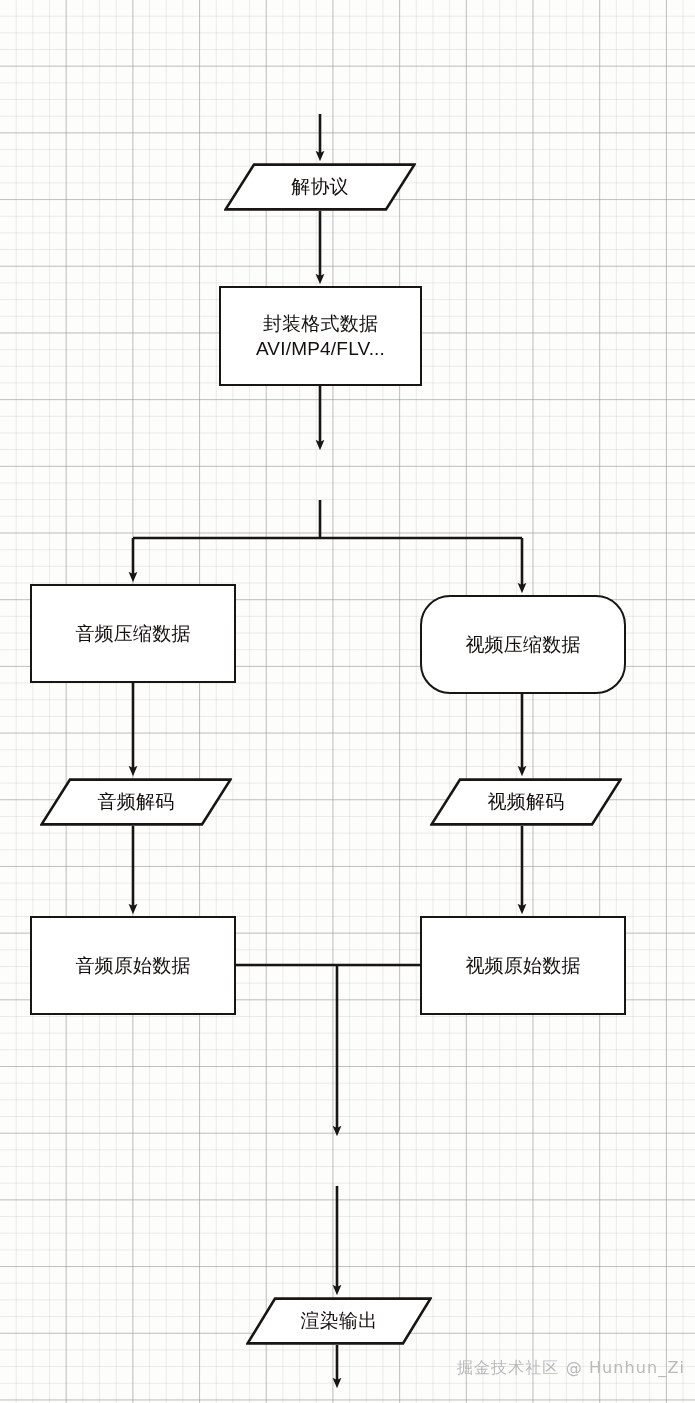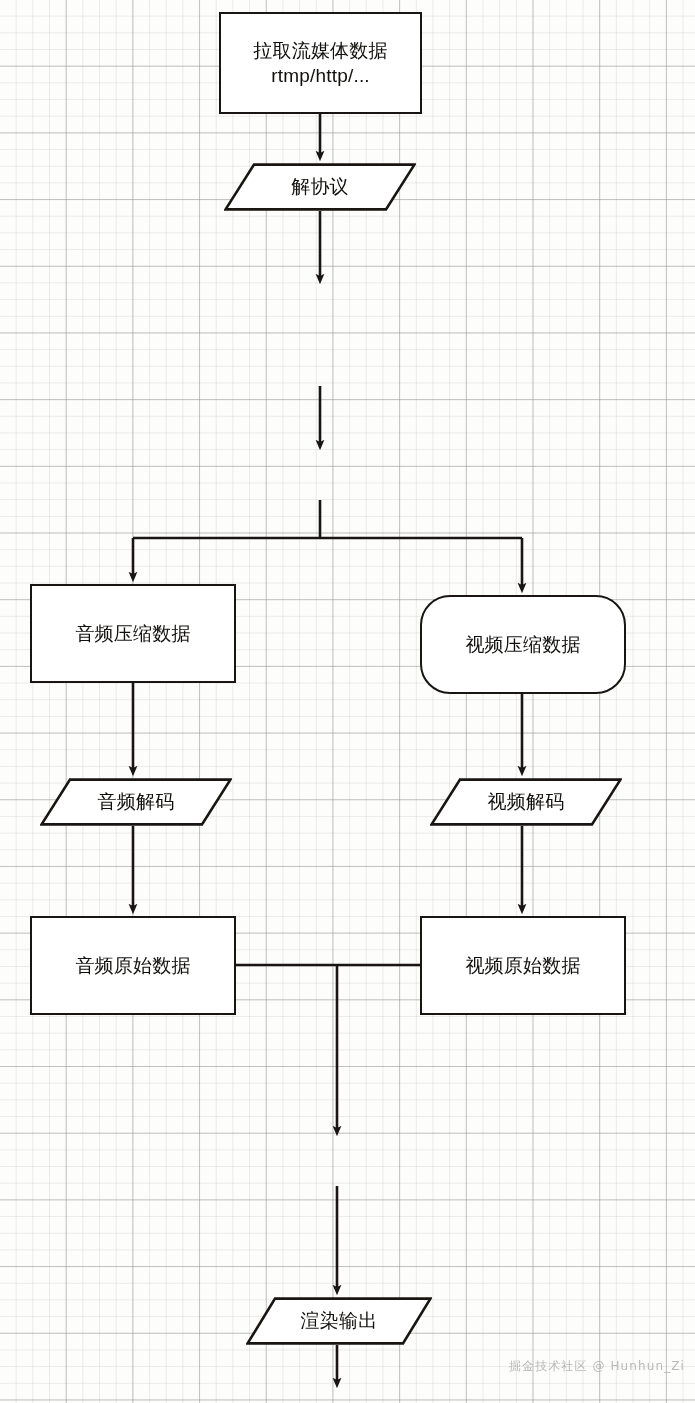--- a/index.html
+++ b/index.html
@@ -70,21 +70,21 @@
     white-space: pre-line;
     padding: 0 6px;
   }
   .node-para .node-label {
     font-size: 19px;
   }
   #watermark {
     position: absolute;
     right: 10px;
     top: 1358px;
-    font-size: 12px;
+    font-size: 16px;
     color: #b9b9b9;
     letter-spacing: 1.1px;
     white-space: nowrap;
     font-family: "DejaVu Sans", sans-serif;
   }
 </style>
 </head>
 <body>
 
 <div id="canvas">
@@ -119,32 +119,32 @@
 
       <line x1="236" y1="965" x2="420" y2="965"></line>
       <line x1="337" y1="965" x2="337" y2="1131" marker-end="url(#arrow)"></line>
 
       <line x1="337" y1="1186" x2="337" y2="1290" marker-end="url(#arrow)"></line>
 
       <line x1="337" y1="1345" x2="337" y2="1383" marker-end="url(#arrow)"></line>
     </g>
   </svg>
 
-  <div class="node node-rect" style="left:219px; top:12px; width:203px; height:102px;">
-    <div class="node-label">拉取流媒体数据
-rtmp/http/...</div>
-  </div>
 
   <div class="node node-para" style="left:224px; top:163px; width:192px; height:48px;align-items:center;">
     <svg class="para-shape" viewBox="0 0 192 48" preserveAspectRatio="none">
       <polygon points="30,1.6 190.4,1.6 162,46.4 1.6,46.4" fill="#ffffff" stroke="#181512" stroke-width="2.6"></polygon>
     </svg>
     <div class="node-label">解协议</div>
   </div>
 
+  <div class="node node-rect" style="left:219px; top:286px; width:203px; height:100px;">
+    <div class="node-label">封装格式数据
+AVI/MP4/FLV...</div>
+  </div>
 
 
   <div class="node node-rect" style="left:30px; top:584px; width:206px; height:99px;">
     <div class="node-label">音频压缩数据</div>
   </div>
 
   <div class="node node-rect" style="left:420px; top:595px; width:206px; height:99px;border-radius:30px;">
     <div class="node-label">视频压缩数据</div>
   </div>
 

